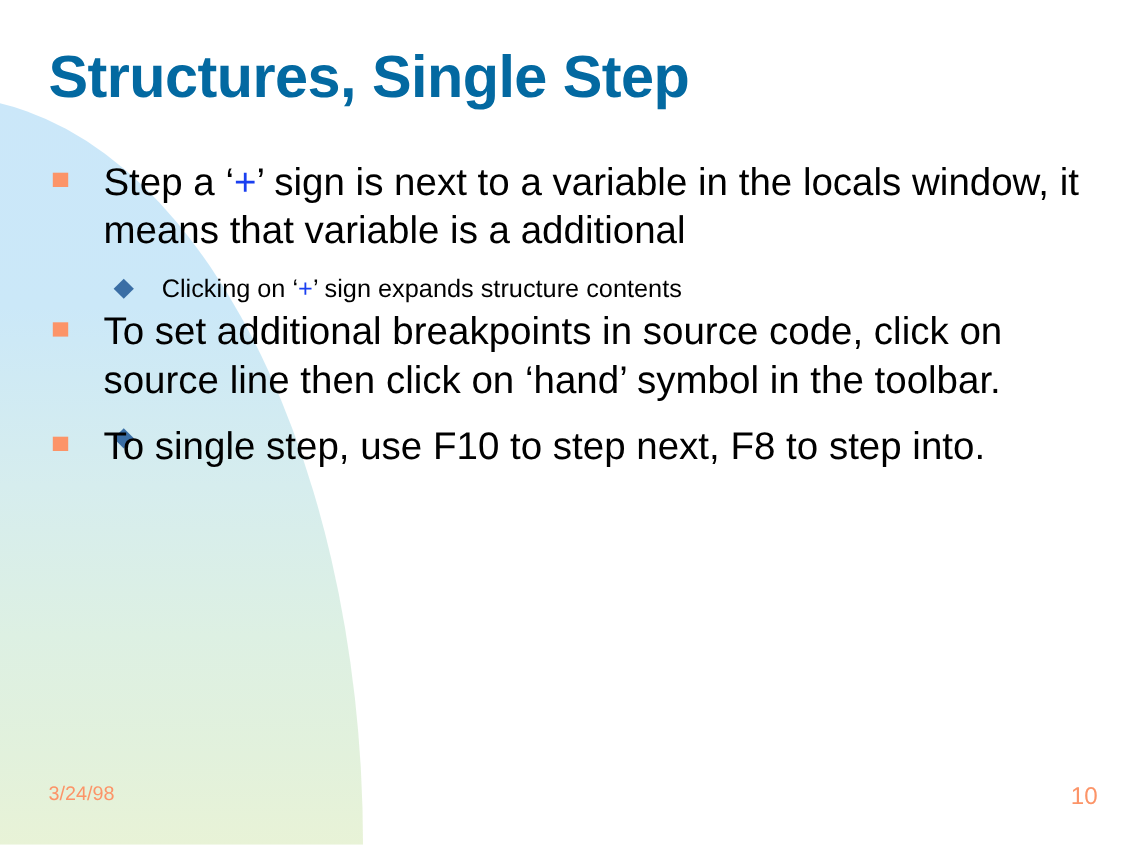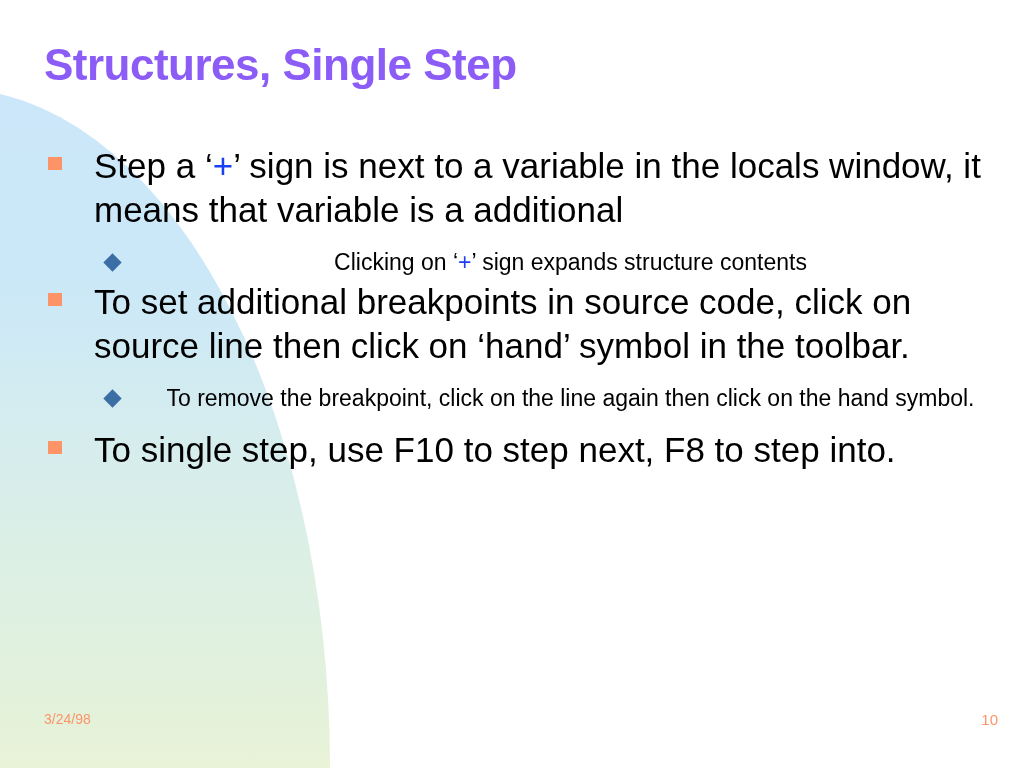--- a/index.html
+++ b/index.html
@@ -40,23 +40,23 @@
         #f9f7c9 100%);
     pointer-events: none;
   }
 
   
   #title {
     position: absolute;
     left: 44px;
     top: 42px;
     width: 940px;
-    font-size: 44px;
+    font-size: 54px;
     font-weight: bold;
-    color: #8b5cf6;
+    color: #0369a1;
     letter-spacing: -0.5px;
     line-height: 1.04;
     white-space: nowrap;
   }
 
   
   #body {
     position: absolute;
     left: 44px;
     top: 144px;
@@ -81,21 +81,20 @@
   }
 
   .lvl2 {
     position: relative;
     padding-left: 103px;
     color: #000000;
     font-size: 23px;
     line-height: 1.30;
     margin-top: 4px;
     margin-bottom: 2px;
-    text-align: center;
   }
   .lvl2 > .marker {
     position: absolute;
     left: 62px;
     top: 8px;
     width: 13px;
     height: 13px;
     background: #3a6ea5;
     transform: rotate(45deg);
   }
@@ -106,28 +105,28 @@
   .plus {
     color: #1a3ff0;
     font-weight: normal;
   }
 
   
   #footer-date {
     position: absolute;
     left: 44px;
     top: 711px;
-    font-size: 14px;
+    font-size: 18px;
     color: #fc9468;
   }
   #footer-page {
     position: absolute;
     right: 26px;
     top: 711px;
-    font-size: 15px;
+    font-size: 22px;
     color: #fc9468;
     text-align: right;
   }
 </style>
 </head>
 <body>
 
 <div id="slide">
 
   <div id="bg-shape"></div>
@@ -143,21 +142,21 @@
     <div class="lvl2 gap-before">
       <span class="marker"></span><span>Clicking on ‘</span><span class="plus">+</span><span>’ sign expands structure contents</span>
     </div>
 
 
     <div class="lvl1">
       <span class="marker"></span><span>To set additional breakpoints in source code, click on source line then click on ‘hand’ symbol in the toolbar.</span>
     </div>
 
     <div class="lvl2 gap-before gap-after">
-      <span class="marker"></span><span>To remove the breakpoint, click on the line again then click on the hand symbol.</span>
+      <span class="marker"></span>
     </div>
 
     <div class="lvl1">
       <span class="marker"></span><span>To single step, use F10 to step next, F8 to step into.</span>
     </div>
 
   </div>
 
   <div id="footer-date">3/24/98</div>
   <div id="footer-page">10</div>

